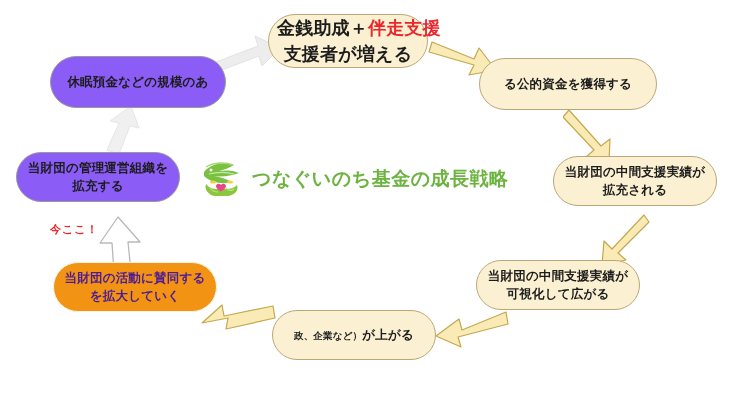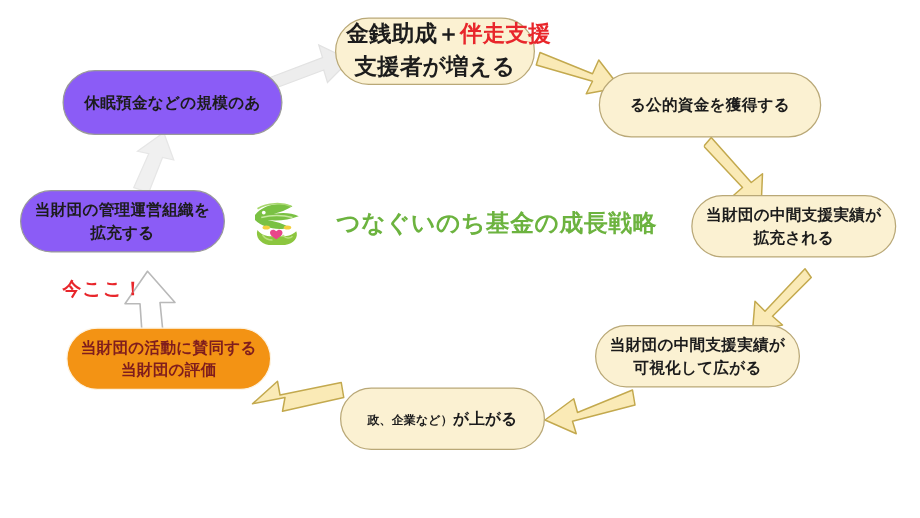--- a/index.html
+++ b/index.html
@@ -42,48 +42,47 @@
   
   .plain{
     background:#8b5cf6;
     border:1.3px solid #9a9a9a;
     color:#1c1c1c;
   }
   
   .orange{
     background:#f39314;
     border:1.6px solid #fdf3e2;
-    color:#7f1d1d;
+    color:#4c1d95;
   }
   .hl{color:#e8262b;}
   .small{font-size:9.5px;}
 
   
   #brand{
     position:absolute;
     display:flex;
     align-items:center;
     gap:8px;
     z-index:5;
   }
   #brand .title{
     font-size:19px;
     font-weight:700;
     color:#6cb33f;
     letter-spacing:.5px;
     white-space:nowrap;
-    margin-left:17px;
   }
 
   
   .arrow{position:absolute;z-index:2;}
   .nowhere{
     position:absolute;
     color:#e8262b;
-    font-size:15px;
+    font-size:11px;
     font-weight:700;
     letter-spacing:1px;
     white-space:nowrap;
     z-index:6;
   }
 </style>
 </head>
 <body>
 
 <div id="canvas">
@@ -149,21 +148,21 @@
 
   <div class="node cream" style="left:272px;top:310px;width:164px;height:50px;font-size:12.5px;">
     <span class="txt">
       <span class="l"><span class="small">政、企業など）</span><span>が上がる</span></span>
     </span>
   </div>
 
   <div class="node orange" style="left:53px;top:262px;width:164px;height:50px;font-size:12.5px;">
     <span class="txt">
       <span class="l">当財団の活動に賛同する</span>
-      <span class="l">当財団の評価</span>
+      <span class="l">を拡大していく</span>
     </span>
   </div>
 
   <div class="node plain" style="left:16px;top:152px;width:164px;height:50px;font-size:12.5px;">
     <span class="txt">
       <span class="l">当財団の管理運営組織を</span>
       <span class="l">拡充する</span>
     </span>
   </div>
 

